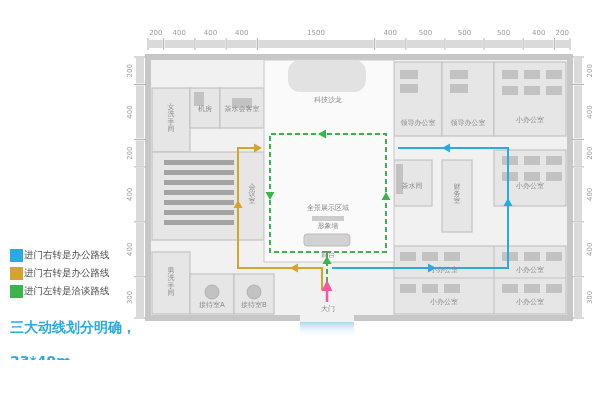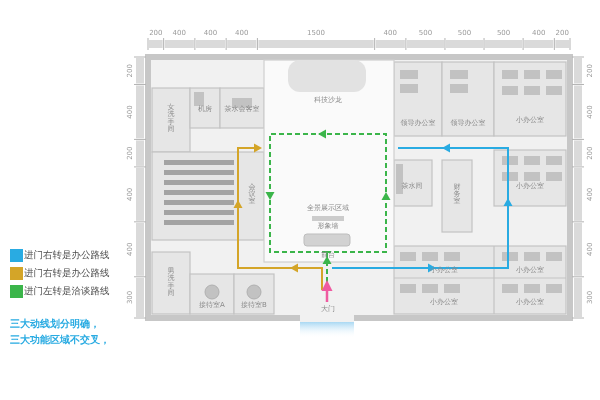--- a/index.html
+++ b/index.html
@@ -19,21 +19,21 @@
   .arrow-talk{fill:var(--talk);}
   .route-tour{stroke:var(--tour);stroke-dasharray:5 3;}
   .arrow-tour{fill:var(--tour);}
   .entry-stem{stroke:var(--entry);stroke-width:2.5;}
   .entry-arrow{fill:var(--entry);}
   .legend{position:absolute;left:10px;top:249px;}
   .legend-row{display:flex;align-items:center;gap:1px;margin-bottom:5px;text-align:center;}
   .swatch{width:13px;height:13px;flex:0 0 13px;}
   .legend-label{font-size:9.5px;color:#4d4d4d;white-space:nowrap;}
   .desc{position:absolute;left:10px;top:316px;color:#29abe2;font-weight:bold;
-        font-size:10px;line-height:1.62;}
+        font-size:14px;line-height:1.62;}
   .desc .size{margin-top:11px;font-weight:bold;}
 </style>
 </head>
 <body>
 
 <div class="stage">
 
   <svg id="plan-svg" width="600" height="400" viewBox="0 0 600 400">
     <defs>
       <linearGradient id="doorGrad" x1="0" y1="0" x2="0" y2="1">
@@ -258,17 +258,16 @@
       <span class="legend-label">进门右转是办公路线</span>
     </div>
     <div class="legend-row">
       <span class="swatch" style="background: rgb(59, 181, 74);"></span>
       <span class="legend-label">进门左转是洽谈路线</span>
     </div>
   </div>
 
   <div class="desc">
     <div>三大动线划分明确，</div>
-    <div>三大功能区域不交叉，</div>
     <div class="size">23*49m</div>
   </div>
 
 </div>
 
 </body></html>

